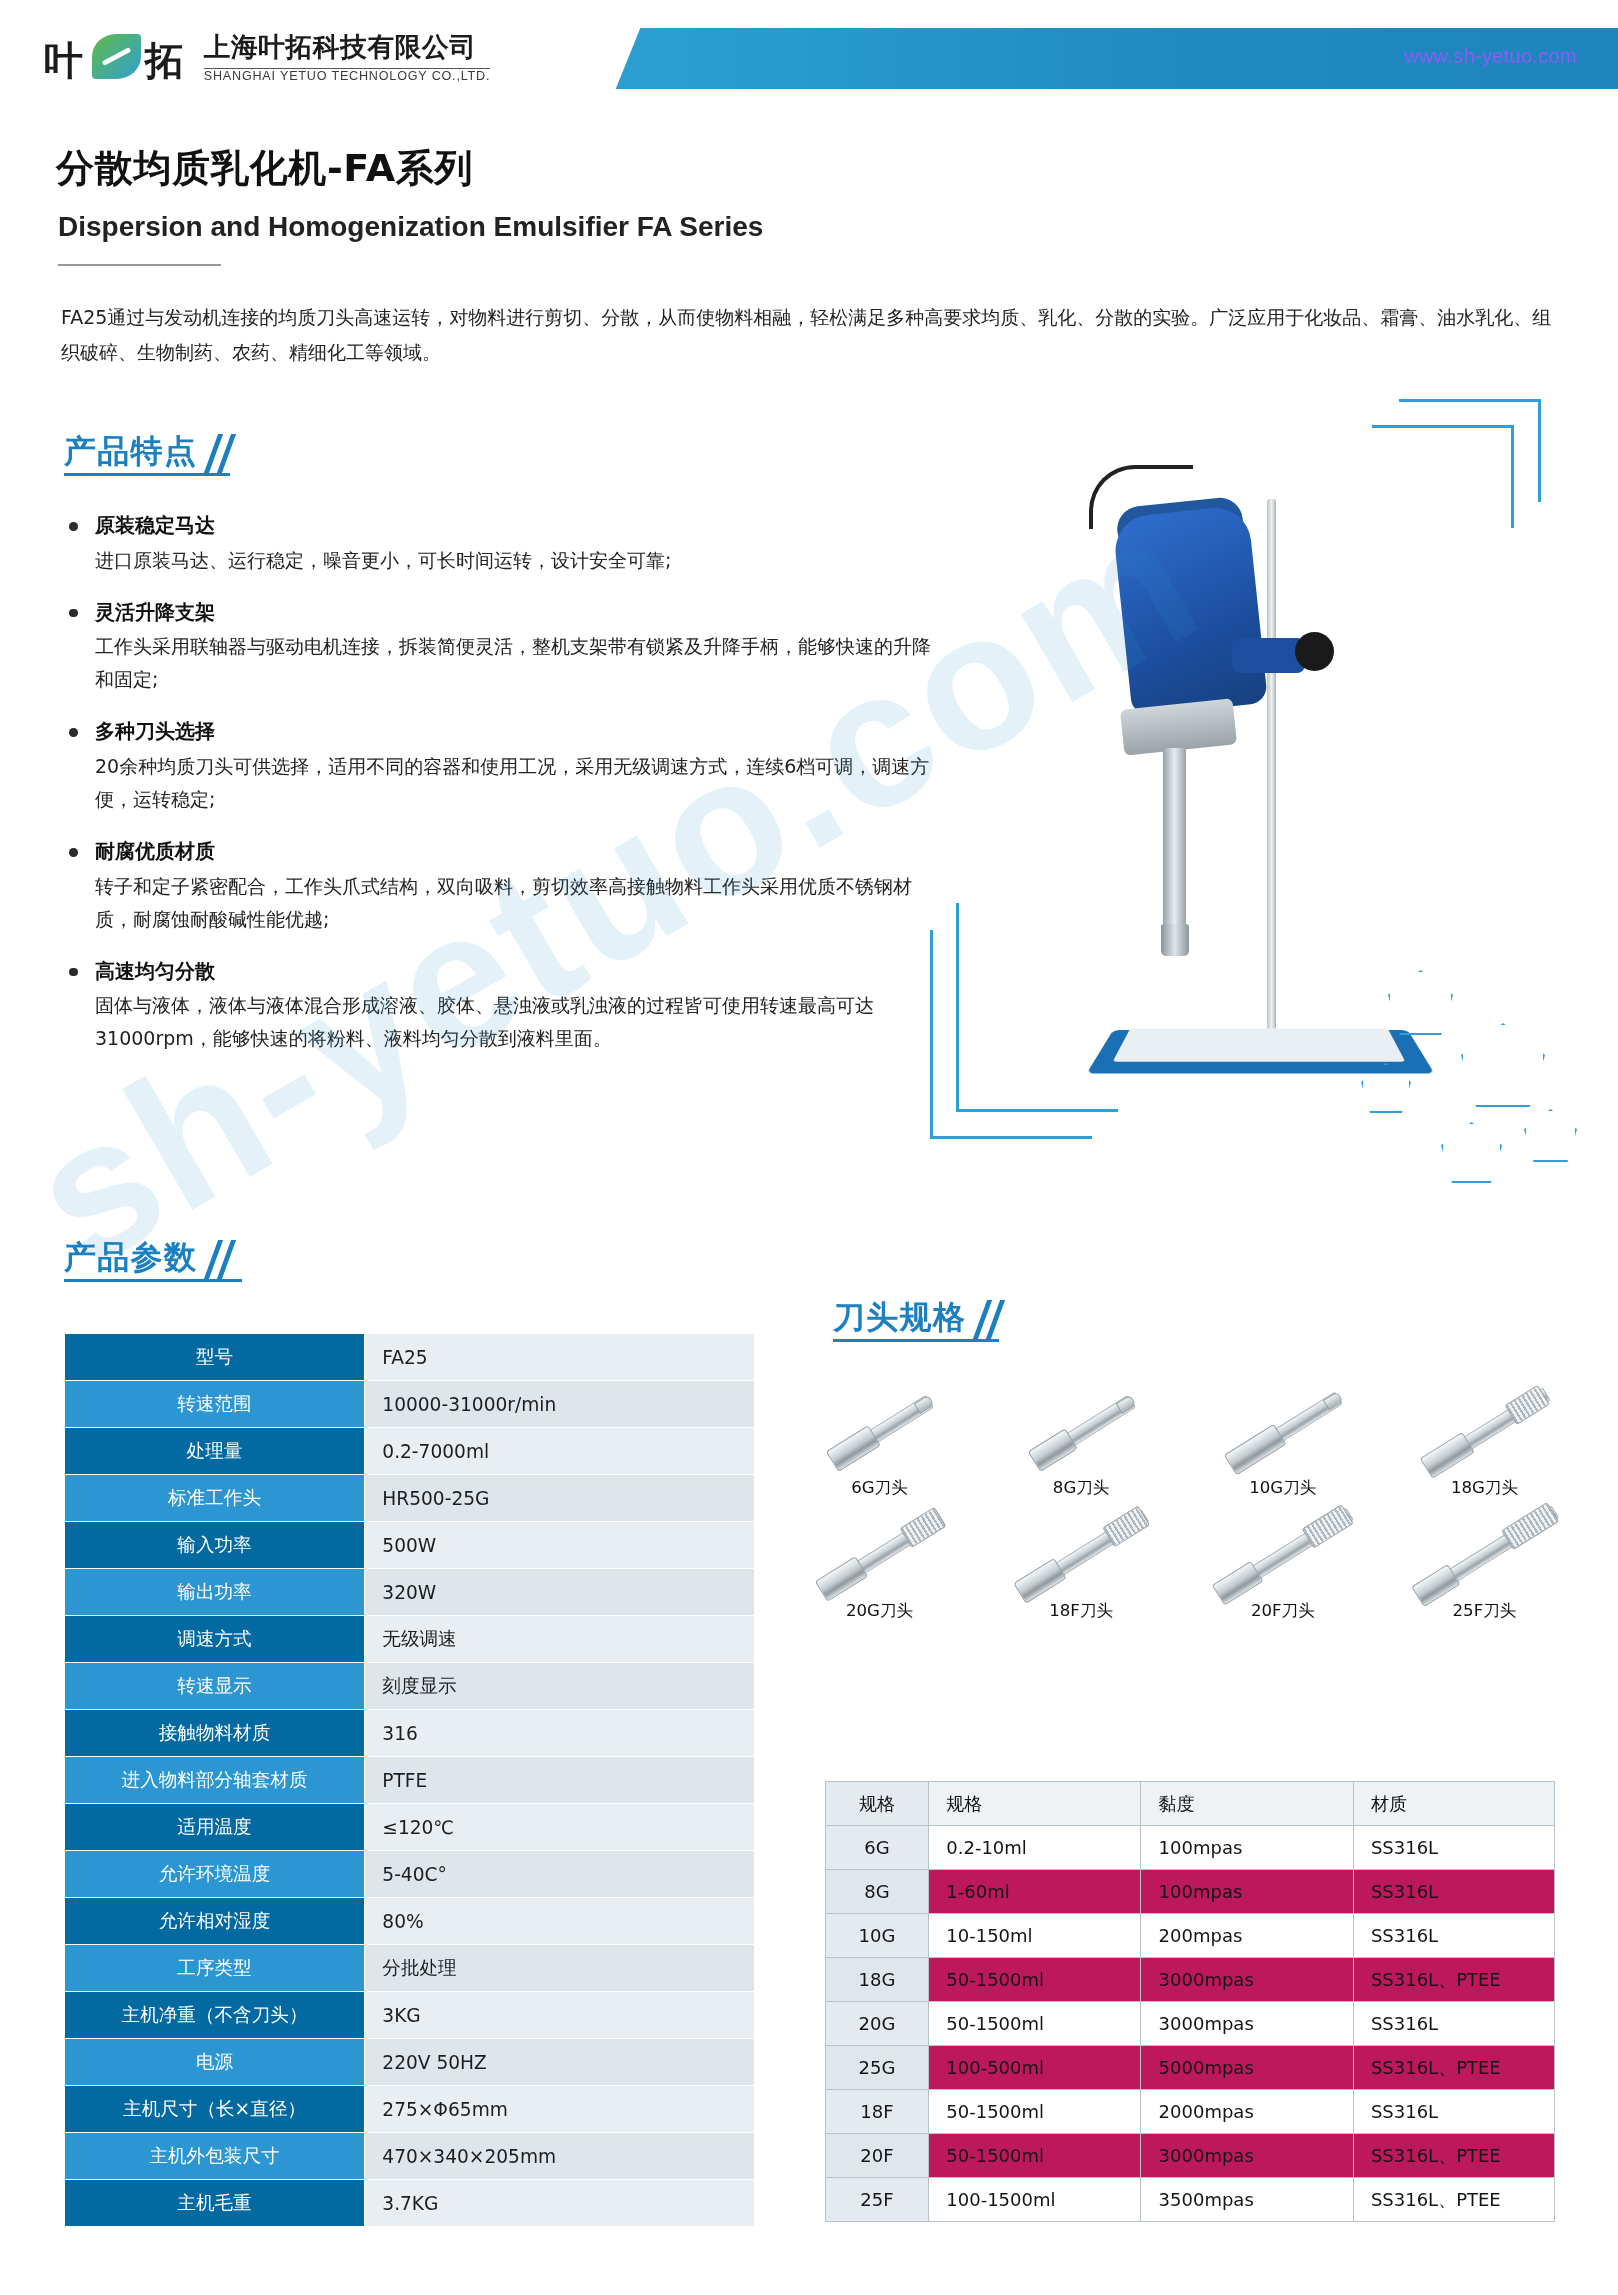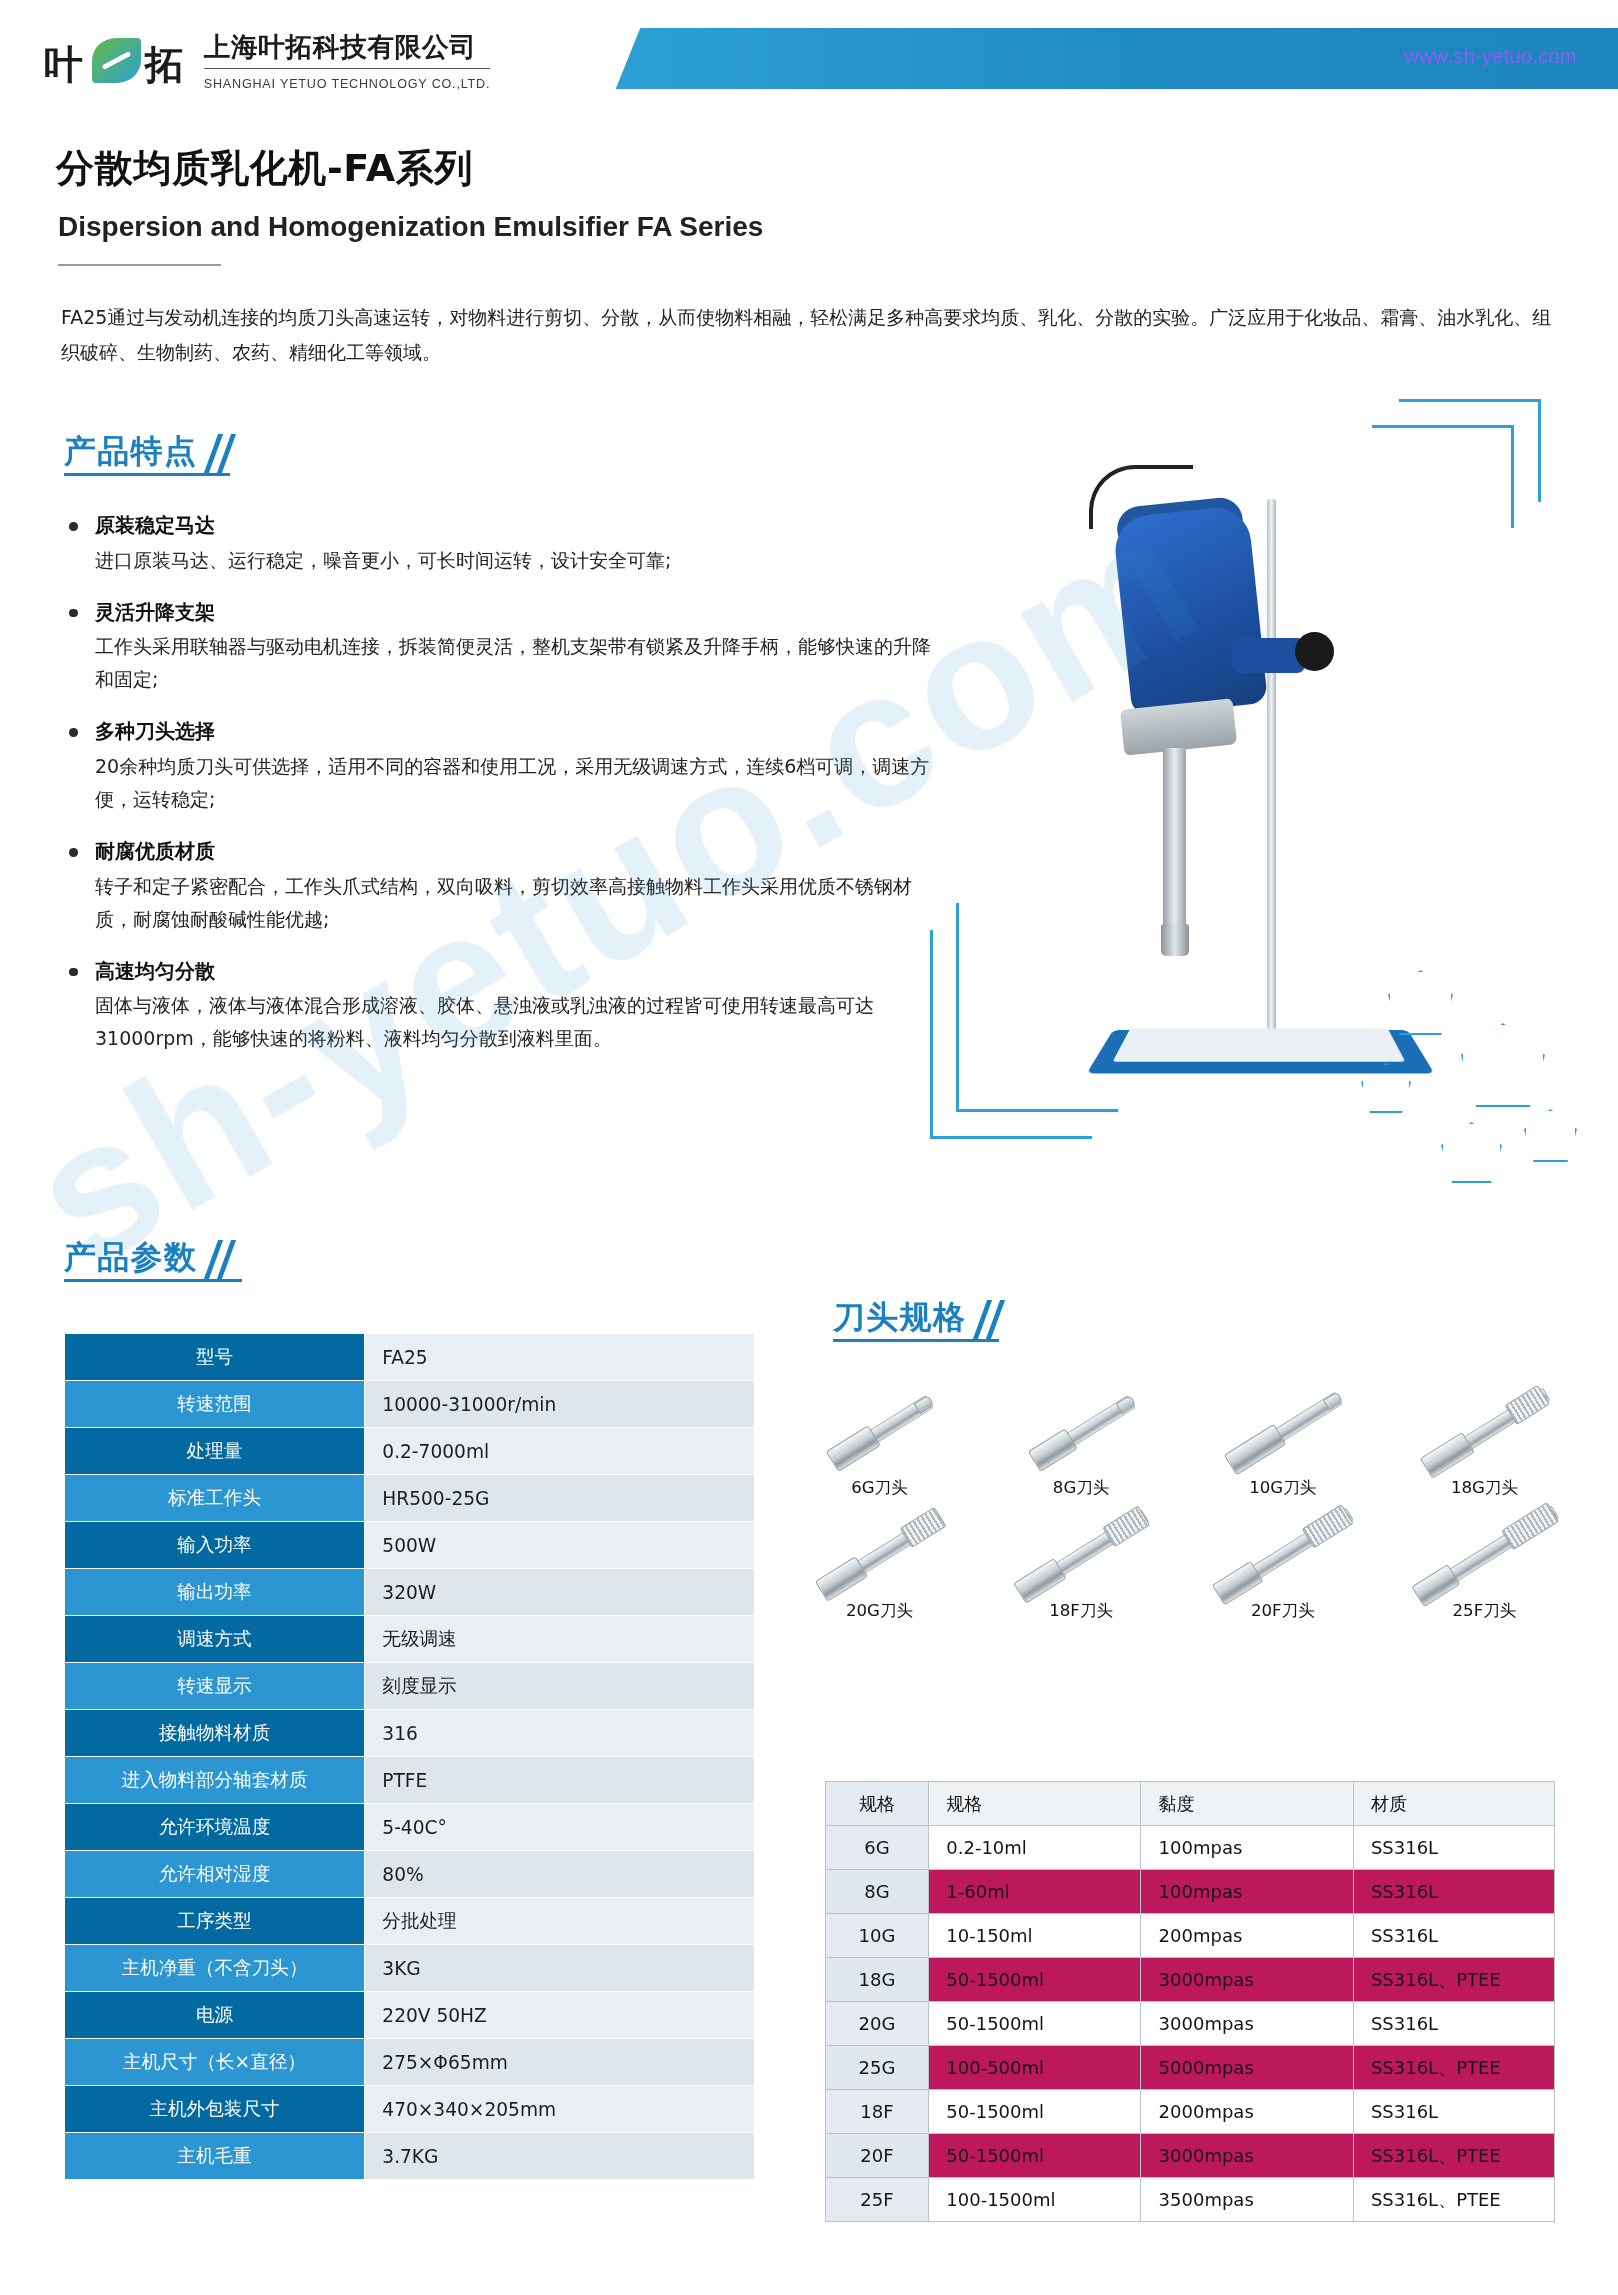--- a/index.html
+++ b/index.html
@@ -61,21 +61,21 @@
   }
   .logo-text{
     margin-left:12px;padding-left:2.7px;
   }
   .company-cn{
     font-size:26.6px;font-weight:bold;color:#1b1b1b;letter-spacing:0.7px;
     font-family:"DejaVu Sans","Liberation Sans",sans-serif;
   }
   .company-en{
     margin-top:2.7px;font-size:12.6px;color:#3a3a3a;letter-spacing:0.8px;
-    border-top:1.3px solid #555;padding-top:8px;
+    border-top:1.3px solid #555;padding-top:0;
   }
 
   
   .title-cn{
     position:absolute;left:56px;top:143px;
     font-size:38px;font-weight:bold;color:#111;letter-spacing:0.7px;
     font-family:"DejaVu Sans","Liberation Sans",sans-serif;
   }
   .title-en{
     position:absolute;left:58px;top:211px;
@@ -442,20 +442,24 @@
         </tr>
       <tr>
           <td class="k">接触物料材质</td>
           <td class="v">316</td>
         </tr>
       <tr>
           <td class="k">进入物料部分轴套材质</td>
           <td class="v">PTFE</td>
         </tr>
       <tr>
+          <td class="k">适用温度</td>
+          <td class="v">≤120℃</td>
+        </tr>
+      <tr>
           <td class="k">允许环境温度</td>
           <td class="v">5-40C°</td>
         </tr>
       <tr>
           <td class="k">允许相对湿度</td>
           <td class="v">80%</td>
         </tr>
       <tr>
           <td class="k">工序类型</td>
           <td class="v">分批处理</td>

